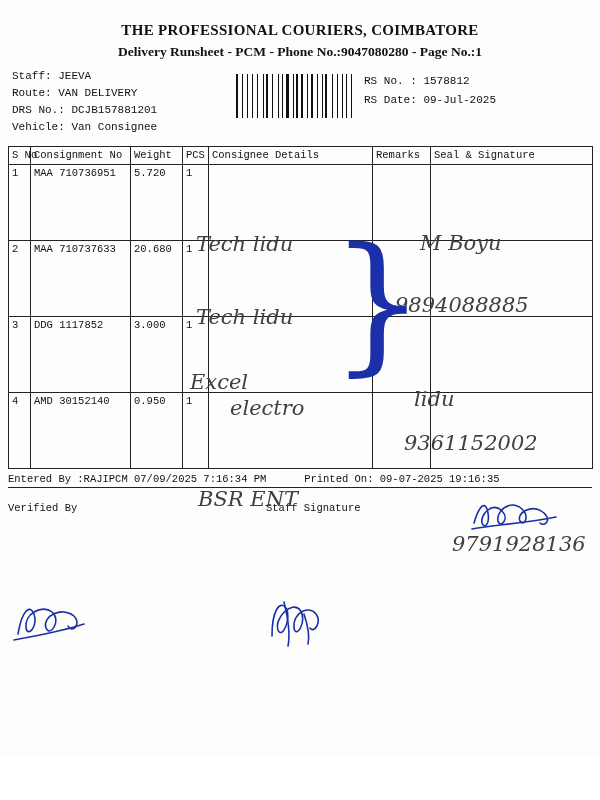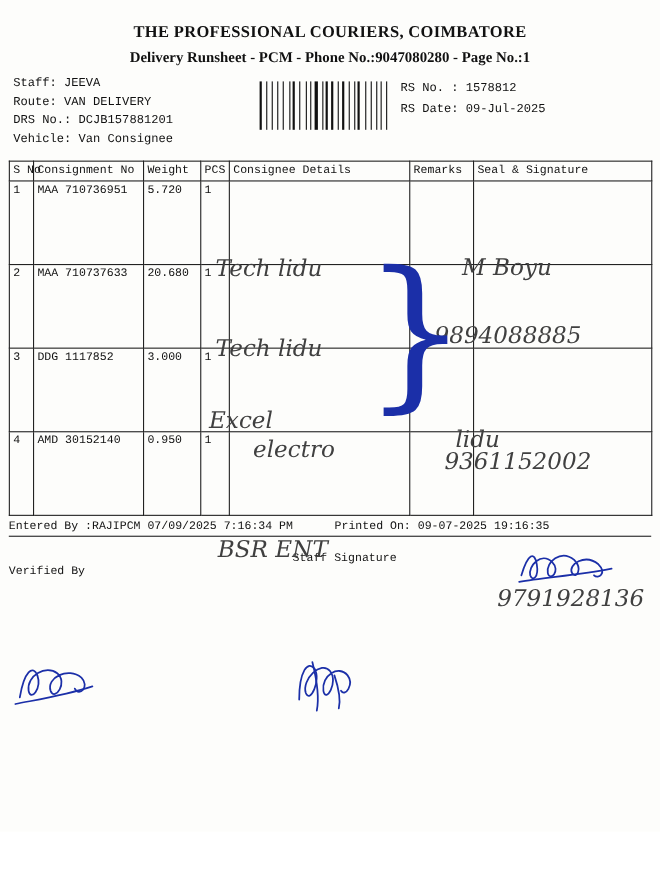--- a/index.html
+++ b/index.html
@@ -88,21 +88,21 @@
     line-height: 15px;
     white-space: pre;
     margin-top: 3px;
   }
   .sigrow {
     position: relative;
     margin-top: 14px;
     font-size: 10.5px;
     height: 70px;
   }
-  .sig-verified { position: absolute; left: 0; top: 0; margin-top: 12px; }
+  .sig-verified { position: absolute; left: 0; top: 0; }
   .sig-staff { position: absolute; left: 258px; top: 0; }
   .rule { border-top: 1px solid #222; width: 584px; }
 
   
   .hw {
     position: absolute;
     color: #404040;
     font-family: "DejaVu Serif", serif;
     font-style: italic;
     pointer-events: none;
@@ -256,21 +256,21 @@
   <div>
     <div class="hw s2" style="left:196px; top:232px;">Tech lidu</div>
     <div class="hw s2" style="left:420px; top:231px;">M Boyu</div>
 
     <div class="hw s2" style="left:196px; top:305px;">Tech lidu</div>
     <div class="hw s2" style="left:395px; top:293px;">9894088885</div>
 
     <div class="hw s2" style="left:190px; top:370px;">Excel</div>
     <div class="hw s2" style="left:230px; top:396px;">electro</div>
     <div class="hw s2" style="left:414px; top:387px;">lidu</div>
-    <div class="hw s2" style="left:404px; top:407px;">9361152002</div>
+    <div class="hw s2" style="left:404px; top:431px;">9361152002</div>
 
     <div class="hw s2" style="left:198px; top:487px;">BSR ENT</div>
     <div class="hw s2" style="left:452px; top:532px;">9791928136</div>
 
     <div class="brace" style="left:330px; top:228px; font-size:150px;">}</div>
 
     <svg class="ink" style="left:470px; top:495px; width:90px; height:40px;">
       <path d="M4,28 C10,8 16,6 18,18 C20,30 14,34 12,28 C10,20 22,6 32,16 C40,24 30,34 28,26 C26,16 40,4 52,14 C60,22 54,32 50,26 C46,18 62,8 74,18 C82,26 74,32 70,28"></path>
       <path d="M2,34 C24,30 56,28 86,22"></path>
     </svg>

